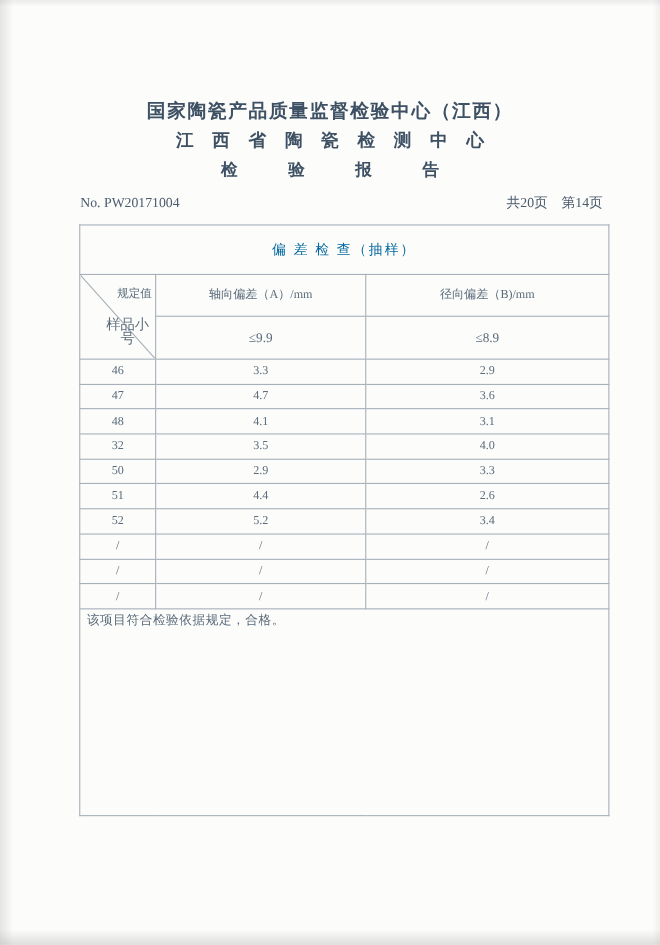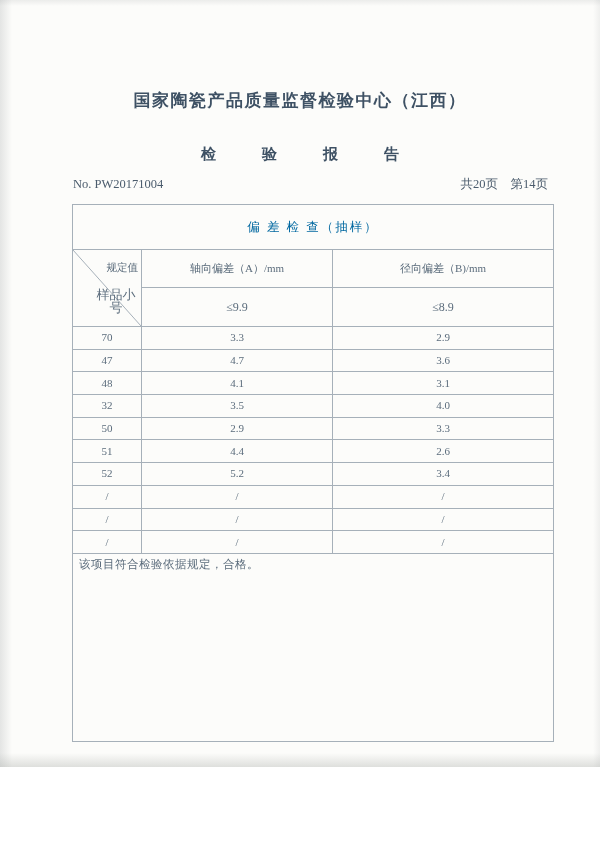--- a/index.html
+++ b/index.html
@@ -9,21 +9,21 @@
     --border-dark:#96a2ac;
     --paper:#fcfcfa;
   }
   *{margin:0;padding:0;box-sizing:border-box;}
   html,body{background:#ffffff;}
   body{
     font-family:"Liberation Serif","DejaVu Serif",serif;
     width:600px;height:859px;overflow:hidden;
   }
   .page{
-    position:relative;width:600px;height:767px;
+    position:relative;width:600px;height:859px;
     background:var(--paper);
   }
   
   .shade{position:absolute;pointer-events:none;}
   .shade-left{left:0;top:0;bottom:0;width:12px;
     background:linear-gradient(to right,rgba(140,145,148,0.22),rgba(140,145,148,0));}
   .shade-top{left:0;right:0;top:0;height:6px;
     background:linear-gradient(to bottom,rgba(160,163,165,0.18),rgba(160,163,165,0));}
   .shade-right{right:0;top:0;bottom:0;width:7px;
     background:linear-gradient(to left,rgba(160,163,165,0.14),rgba(160,163,165,0));}
@@ -83,20 +83,21 @@
 <body>
 
 <div class="page">
 
   <div class="shade shade-left"></div>
   <div class="shade shade-top"></div>
   <div class="shade shade-right"></div>
   <div class="shade shade-bottom"></div>
 
   <div class="title1">国家陶瓷产品质量监督检验中心（江西）</div>
+  <div class="title2">江西省陶瓷检测中心</div>
   <div class="title3">检验报告</div>
 
   <div class="meta-row">
     <span>No. PW20171004</span>
     <span>共20页　第14页</span>
   </div>
 
   <table class="report">
     <colgroup>
       <col style="width:69px">
@@ -117,21 +118,21 @@
         </td>
         <td>轴向偏差（A）/mm</td>
         <td>径向偏差（B)/mm</td>
       </tr>
       <tr class="r-spec">
         <td>≤9.9</td>
         <td>≤8.9</td>
       </tr>
 
       <tr class="r-data">
-        <td>70</td>
+        <td>46</td>
         <td>3.3</td>
         <td>2.9</td>
       </tr>
       <tr class="r-data">
         <td>47</td>
         <td>4.7</td>
         <td>3.6</td>
       </tr>
       <tr class="r-data">
         <td>48</td>

